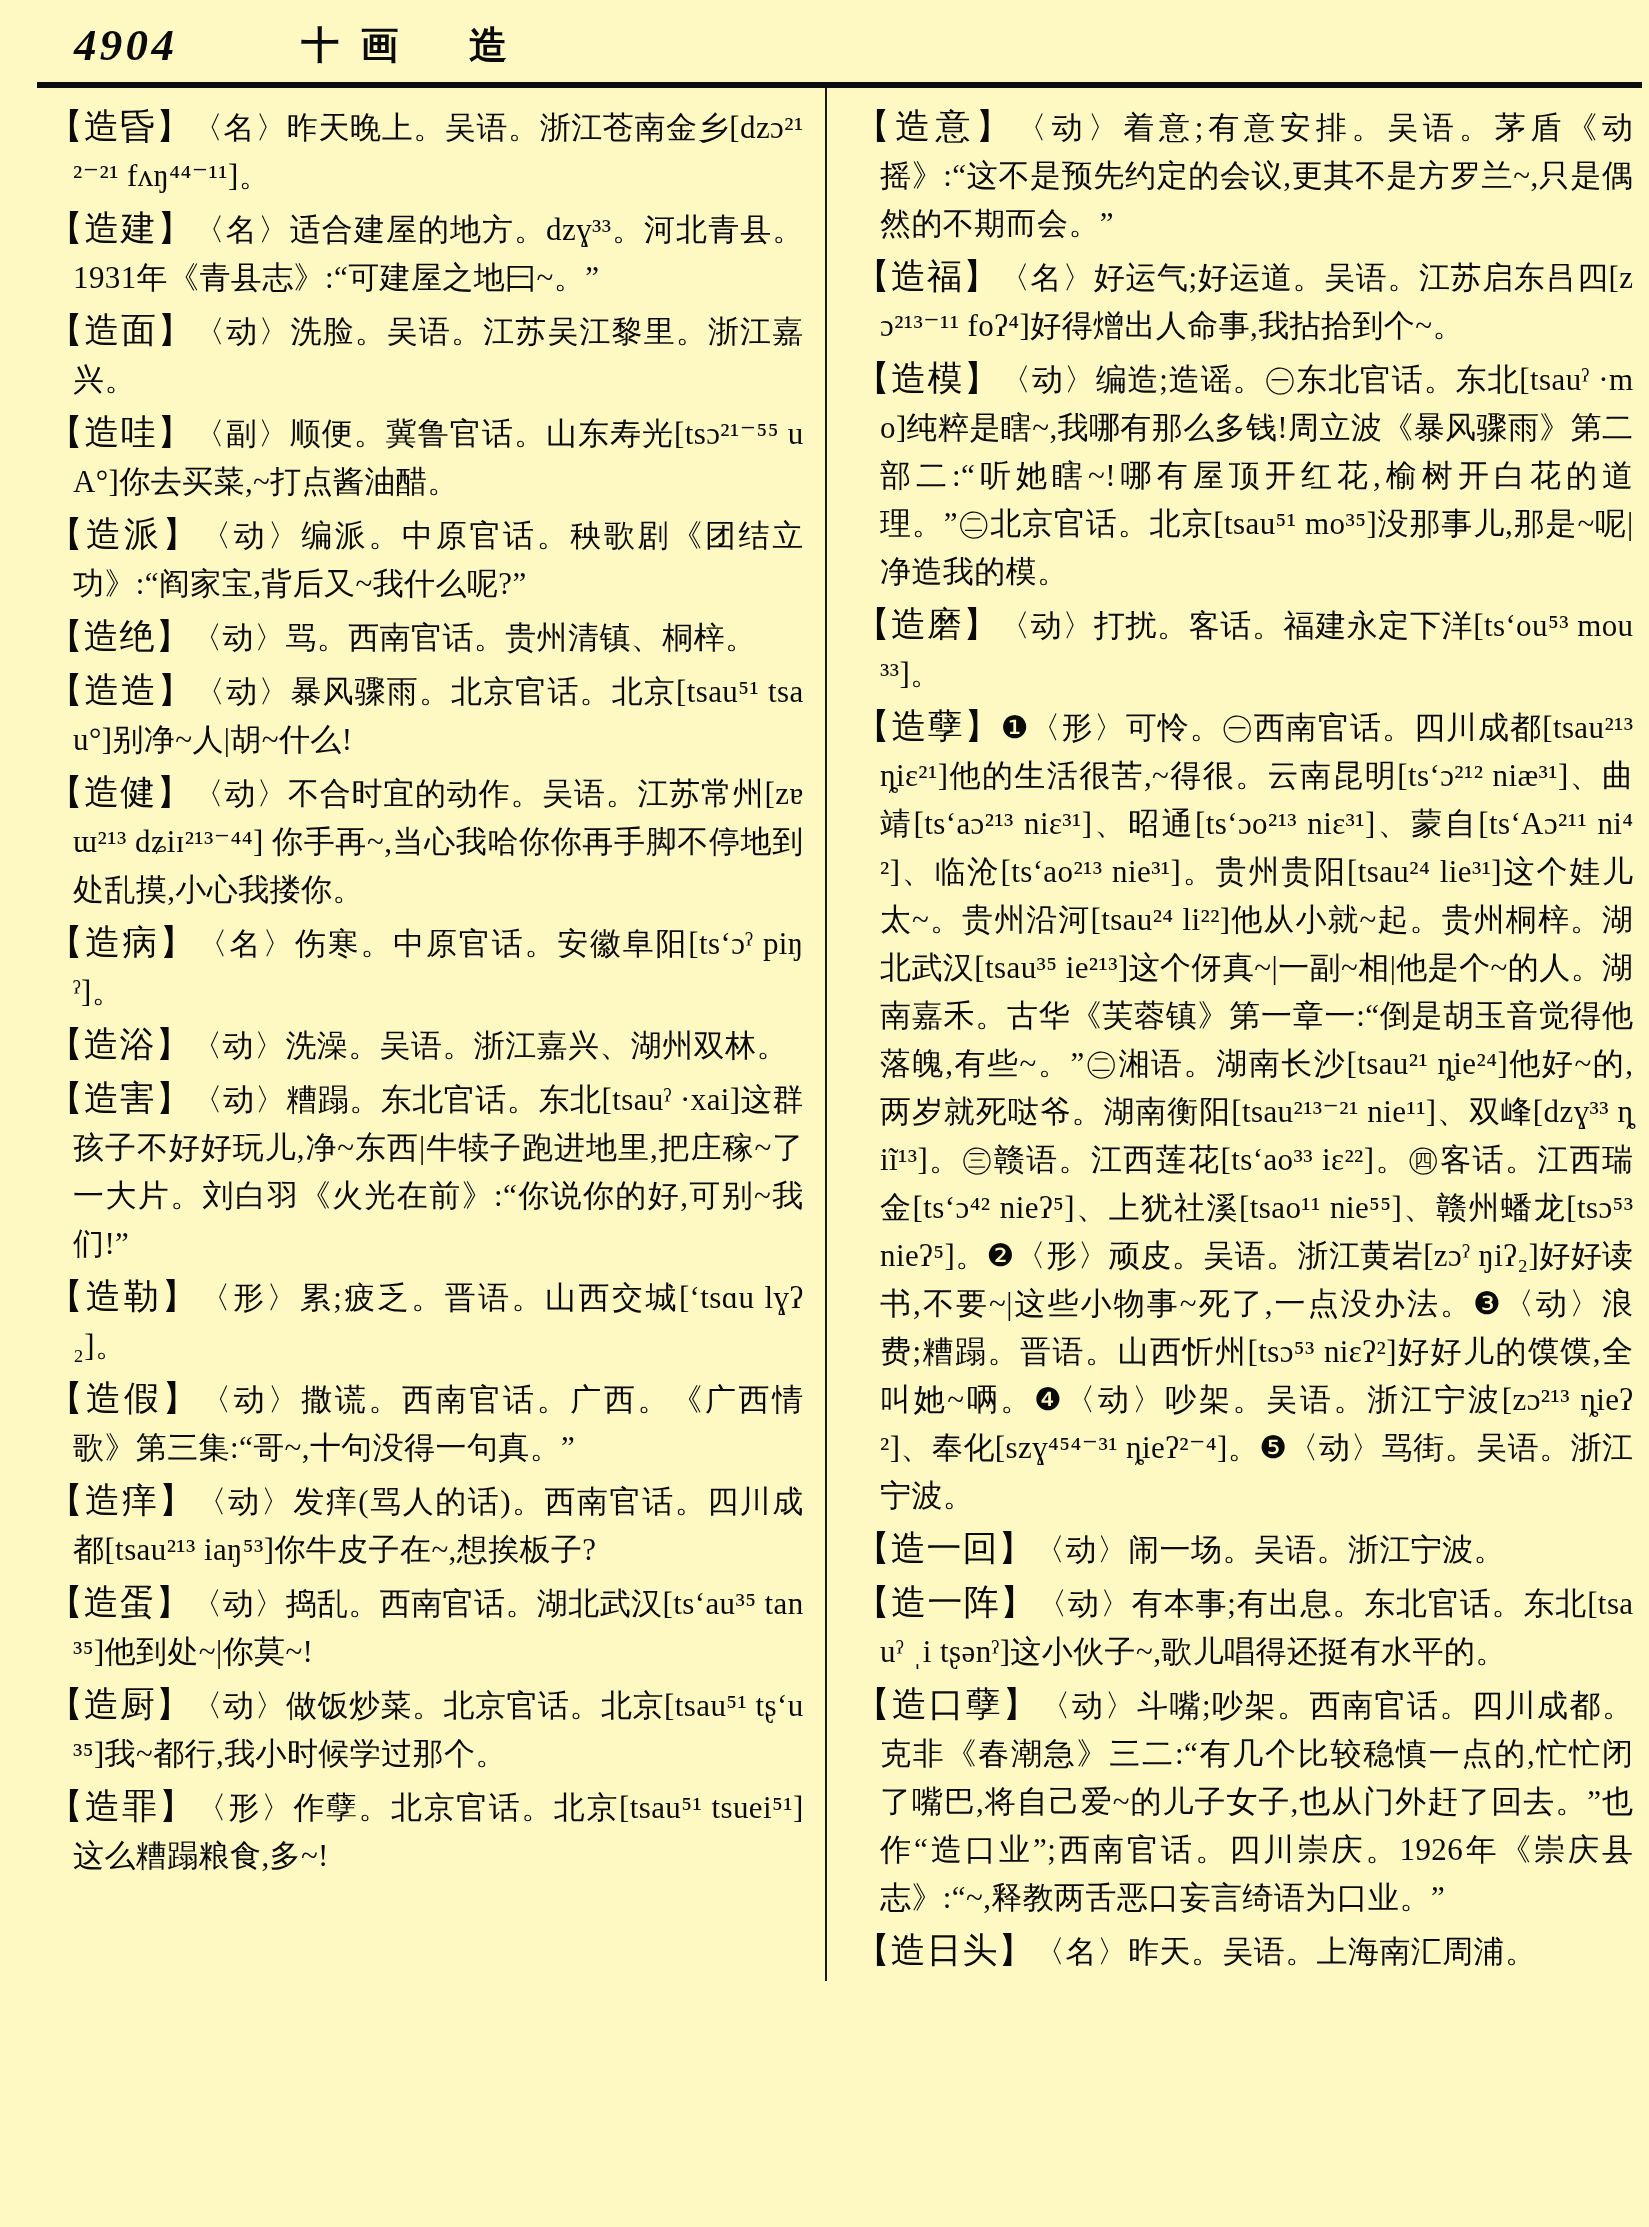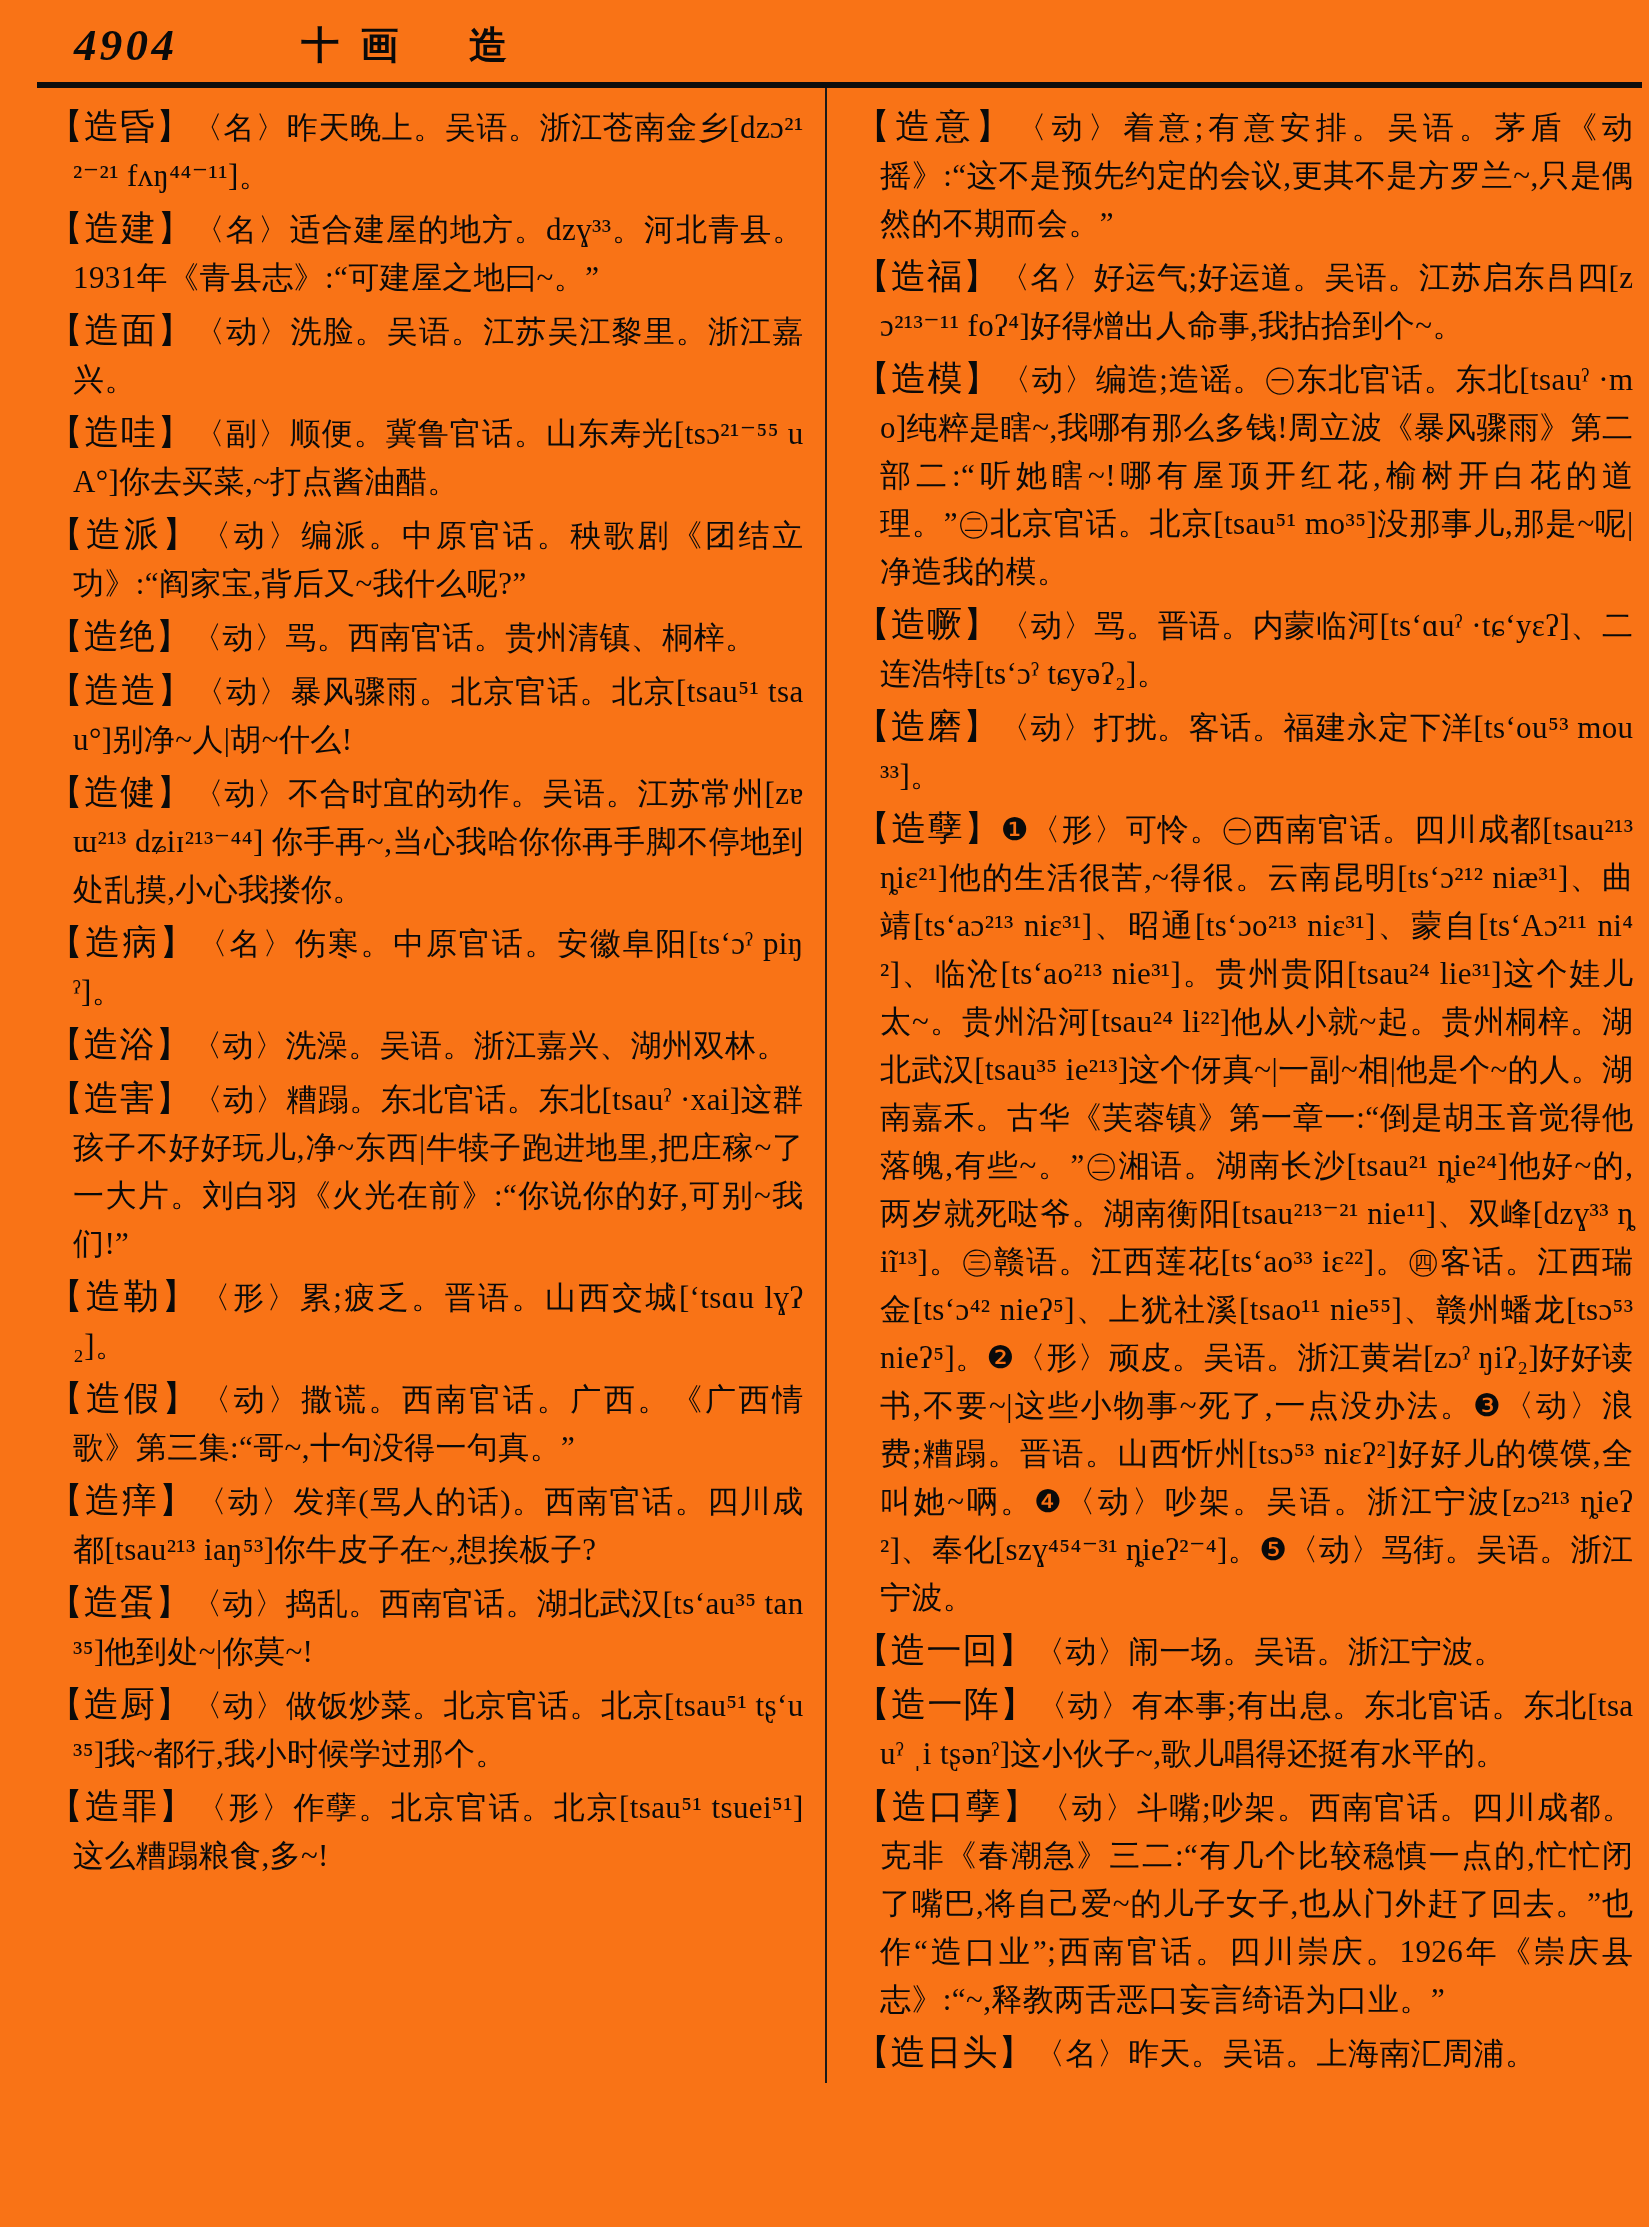--- a/index.html
+++ b/index.html
@@ -1,19 +1,19 @@
 <!DOCTYPE html>
 <html style="font-size:13.2px"><head>
 <meta charset="utf-8">
 <style>
   html,body{margin:0;padding:0;background:#e8e8e8;}
   .page{
     position:relative;
     width:1650px;height:2227px;
-    background:#f97316;
+    background:#fef9c3;
     color:#0a0a0a;
     font-family:"Liberation Serif","DejaVu Serif",serif;
     overflow:hidden;
     box-sizing:border-box;
   }
   .page-header{
     display:flex;align-items:flex-end;
     padding:25px 33px 8.2px 74px;
     height:46px;box-sizing:content-box;
   }
@@ -95,21 +95,20 @@
       <p class="entry"><span class="hw">【造痒】</span><span class="bd">〈动〉发痒(骂人的话)。西南官话。四川成都[tsau²¹³ iaŋ⁵³]你牛皮子在~,想挨板子?</span></p>
       <p class="entry"><span class="hw">【造蛋】</span><span class="bd">〈动〉捣乱。西南官话。湖北武汉[tsʻau³⁵ tan³⁵]他到处~|你莫~!</span></p>
       <p class="entry"><span class="hw">【造厨】</span><span class="bd">〈动〉做饭炒菜。北京官话。北京[tsau⁵¹ tʂʻu³⁵]我~都行,我小时候学过那个。</span></p>
       <p class="entry"><span class="hw">【造罪】</span><span class="bd">〈形〉作孽。北京官话。北京[tsau⁵¹ tsuei⁵¹]这么糟蹋粮食,多~!</span></p>
     </div>
 
     <div class="col col-right">
       <p class="entry"><span class="hw">【造意】</span><span class="bd">〈动〉着意;有意安排。吴语。茅盾《动摇》:“这不是预先约定的会议,更其不是方罗兰~,只是偶然的不期而会。”</span></p>
       <p class="entry"><span class="hw">【造福】</span><span class="bd">〈名〉好运气;好运道。吴语。江苏启东吕四[zɔ²¹³⁻¹¹ foʔ⁴]好得熷出人命事,我拈拾到个~。</span></p>
       <p class="entry"><span class="hw">【造模】</span><span class="bd">〈动〉编造;造谣。㊀东北官话。东北[tsauˀ ·mo]纯粹是瞎~,我哪有那么多钱!周立波《暴风骤雨》第二部二:“听她瞎~!哪有屋顶开红花,榆树开白花的道理。”㊁北京官话。北京[tsau⁵¹ mo³⁵]没那事儿,那是~呢|净造我的模。</span></p>
-      <p class="entry"><span class="hw">【造噘】</span><span class="bd">〈动〉骂。晋语。内蒙临河[tsʻɑuˀ ·tɕʻyɛʔ]、二连浩特[tsʻɔˀ tɕyəʔ₂]。</span></p>
       <p class="entry"><span class="hw">【造磨】</span><span class="bd">〈动〉打扰。客话。福建永定下洋[tsʻou⁵³ mou³³]。</span></p>
       <p class="entry"><span class="hw">【造孽】</span><span class="bd">❶〈形〉可怜。㊀西南官话。四川成都[tsau²¹³ ȵiɛ²¹]他的生活很苦,~得很。云南昆明[tsʻɔ²¹² niæ³¹]、曲靖[tsʻaɔ²¹³ niɛ³¹]、昭通[tsʻɔo²¹³ niɛ³¹]、蒙自[tsʻAɔ²¹¹ ni⁴²]、临沧[tsʻao²¹³ nie³¹]。贵州贵阳[tsau²⁴ lie³¹]这个娃儿太~。贵州沿河[tsau²⁴ li²²]他从小就~起。贵州桐梓。湖北武汉[tsau³⁵ ie²¹³]这个伢真~|一副~相|他是个~的人。湖南嘉禾。古华《芙蓉镇》第一章一:“倒是胡玉音觉得他落魄,有些~。”㊁湘语。湖南长沙[tsau²¹ ȵie²⁴]他好~的,两岁就死哒爷。湖南衡阳[tsau²¹³⁻²¹ nie¹¹]、双峰[dzɣ³³ ȵiĩ¹³]。㊂赣语。江西莲花[tsʻao³³ iɛ²²]。㊃客话。江西瑞金[tsʻɔ⁴² nieʔ⁵]、上犹社溪[tsao¹¹ nie⁵⁵]、赣州蟠龙[tsɔ⁵³ nieʔ⁵]。❷〈形〉顽皮。吴语。浙江黄岩[zɔˀ ŋiʔ₂]好好读书,不要~|这些小物事~死了,一点没办法。❸〈动〉浪费;糟蹋。晋语。山西忻州[tsɔ⁵³ niɛʔ²]好好儿的馍馍,全叫她~唡。❹〈动〉吵架。吴语。浙江宁波[zɔ²¹³ ȵieʔ²]、奉化[szɣ⁴⁵⁴⁻³¹ ȵieʔ²⁻⁴]。❺〈动〉骂街。吴语。浙江宁波。</span></p>
       <p class="entry"><span class="hw">【造一回】</span><span class="bd">〈动〉闹一场。吴语。浙江宁波。</span></p>
       <p class="entry"><span class="hw">【造一阵】</span><span class="bd">〈动〉有本事;有出息。东北官话。东北[tsauˀ ˌi tʂənˀ]这小伙子~,歌儿唱得还挺有水平的。</span></p>
       <p class="entry"><span class="hw">【造口孽】</span><span class="bd">〈动〉斗嘴;吵架。西南官话。四川成都。克非《春潮急》三二:“有几个比较稳慎一点的,忙忙闭了嘴巴,将自己爱~的儿子女子,也从门外赶了回去。”也作“造口业”;西南官话。四川崇庆。1926年《崇庆县志》:“~,释教两舌恶口妄言绮语为口业。”</span></p>
       <p class="entry"><span class="hw">【造日头】</span><span class="bd">〈名〉昨天。吴语。上海南汇周浦。</span></p>
     </div>
 
   </div>
 </div>

